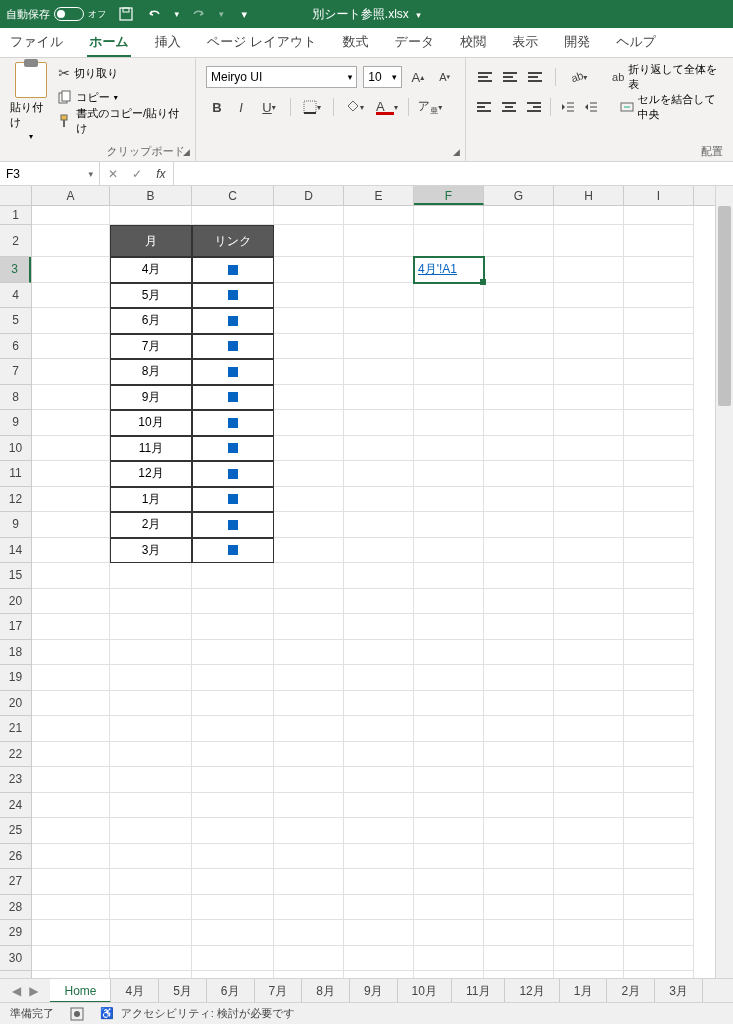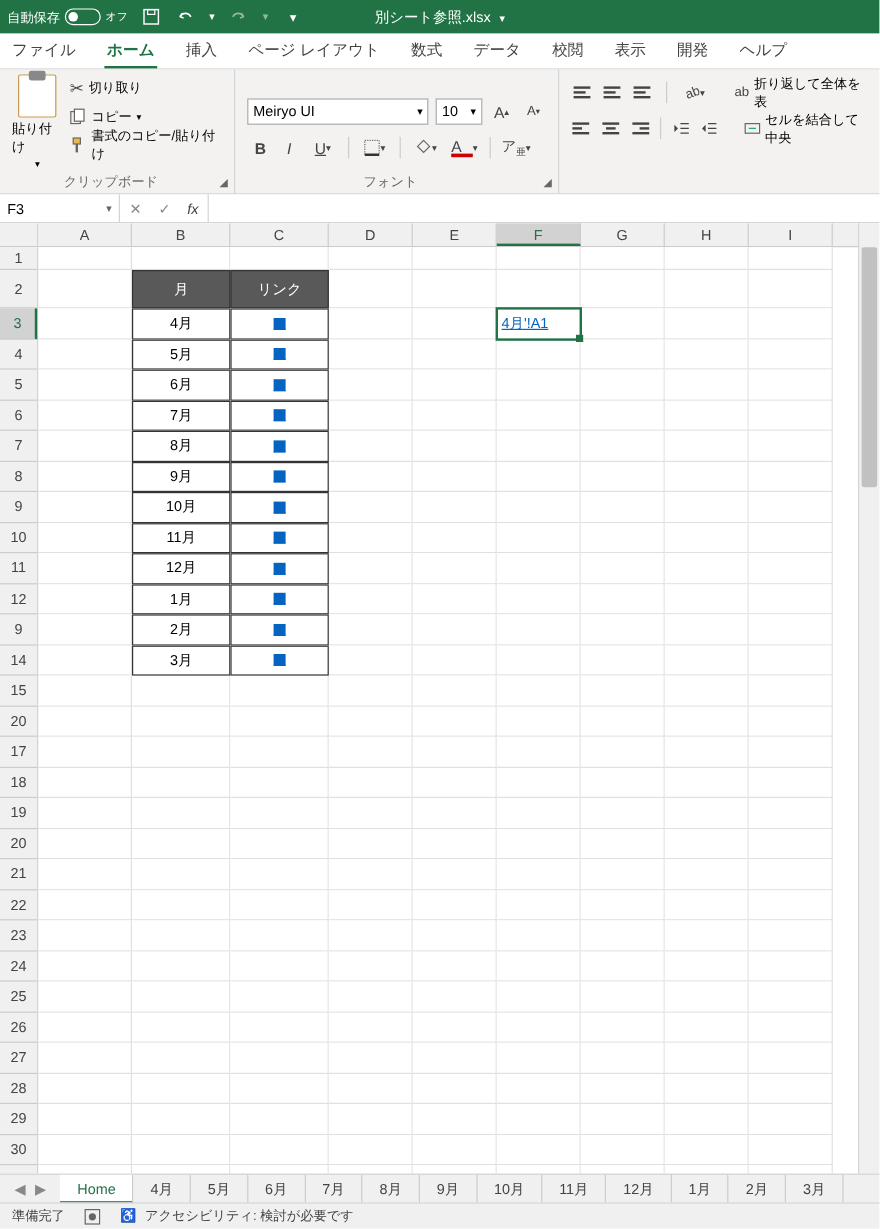--- a/index.html
+++ b/index.html
@@ -15,21 +15,21 @@
   .title-filename { position: absolute; left: 50%; transform: translateX(-50%); font-size: 12px; }
   
   
   .ribbon-tabs { background: #fff; border-bottom: 1px solid #d4d4d4; display: flex; height: 30px; align-items: flex-end; padding-left: 8px; gap: 22px; font-size: 13px; color: #444; }
   .ribbon-tab { padding: 0 2px 6px; cursor: pointer; margin-top: 14px; }
   .ribbon-tab.active { color: #217346; border-bottom: 2px solid #217346; font-weight: 600; padding-bottom: 4px; }
   
   
   .ribbon-body { background: #f3f2f1; height: 104px; border-bottom: 1px solid #d4d4d4; display: flex; }
   .ribbon-group { border-right: 1px solid #d4d4d4; display: flex; flex-direction: column; position: relative; padding: 4px 10px 18px; }
-  .ribbon-group-label { position: absolute; bottom: 2px; left: 0; right: 10px; text-align: center; font-size: 11px; color: #666; }
+  .ribbon-group-label { position: absolute; bottom: 2px; left: 0; right: 10px; text-align: right; font-size: 11px; color: #666; }
   .dialog-launcher { position: absolute; bottom: 4px; right: 2px; width: 10px; height: 10px; font-size: 9px; color: #666; }
   .ribbon-row { display: flex; align-items: center; gap: 6px; }
   .big-btn { display: flex; flex-direction: column; align-items: center; width: 44px; font-size: 11px; gap: 2px; }
   .small-btn { display: flex; align-items: center; gap: 4px; font-size: 11px; height: 22px; }
   .paste-icon { width: 32px; height: 36px; background: #fff; border: 1px solid #c79b4b; border-radius: 2px; position: relative; }
   .paste-icon::before { content: ""; position: absolute; top: -4px; left: 8px; width: 14px; height: 8px; background: #888; border-radius: 2px; }
   .scissors { color: #444; font-size: 14px; }
   .font-select { width: 160px; height: 22px; border: 1px solid #ababab; background: #fff; padding: 0 4px; font-size: 12px; display: flex; align-items: center; justify-content: space-between; }
   .size-select { width: 40px; height: 22px; border: 1px solid #ababab; background: #fff; padding: 0 4px; display: flex; align-items: center; justify-content: space-between; }
   .fmt-btn { width: 22px; height: 22px; display: inline-flex; align-items: center; justify-content: center; font-size: 13px; color: #444; }
@@ -160,21 +160,21 @@
             </span>
           <span>書式のコピー/貼り付け</span>
         </div>
       </div>
     </div>
     <div class="ribbon-group-label">クリップボード</div>
     <div class="dialog-launcher">◢</div>
   </div>
 
   <div class="ribbon-group" style="width:270px">
-    <div class="ribbon-row" style="margin-top:20px">
+    <div class="ribbon-row" style="margin-top:4px">
       <div class="font-select">
         <span>Meiryo UI</span>
         <span style="font-size:9px">▾</span>
       </div>
       <div class="size-select">
         <span>10</span>
         <span style="font-size:9px">▾</span>
       </div>
       <span class="fmt-btn" style="font-size:13px">A<sup style="font-size:8px">▴</sup></span>
       <span class="fmt-btn" style="font-size:11px">A<sup style="font-size:7px">▾</sup></span>
@@ -204,21 +204,20 @@
       <span class="fmt-btn dd">
           <div><span style="font-size:13px">A</span><div class="color-bar"></div></div> 
           <span style="font-size:8px">▾</span>
         </span>
       <span style="width:1px;height:18px;background:#ccc;margin:0 4px"></span>
       <span class="fmt-btn dd">
           <span style="font-size:12px">ア<sub style="font-size:8px">亜</sub></span> 
           <span style="font-size:8px">▾</span>
         </span>
     </div>
-    <div class="ribbon-group-label">フォント</div>
     <div class="dialog-launcher">◢</div>
   </div>
 
   <div class="ribbon-group" style="flex:1;border-right:none">
     <div class="ribbon-row" style="margin-top:4px;gap:4px">
       <span class="fmt-btn">
           <div class="align-icon">
             <span style="width:14px"></span>
             <span style="width:10px"></span>
             <span style="width:14px"></span>
@@ -294,20 +293,21 @@
       <span class="small-btn">
         <span>
             <svg width="14" height="14">
               <rect x="1" y="3" width="12" height="8" fill="none" stroke="#666"></rect>
               <line x1="4" y1="7" x2="10" y2="7" stroke="#2a8"></line>
             </svg>
           </span>
         <span>セルを結合して中央</span>
       </span>
     </div>
+    <div class="ribbon-group-label">配置</div>
   </div>
 </div>
 
 <div class="name-formula">
   <div class="name-box">
     <span>F3</span>
     <span style="font-size:9px;color:#666">▾</span>
   </div>
   <div class="formula-btns">
     <span>✕</span>

